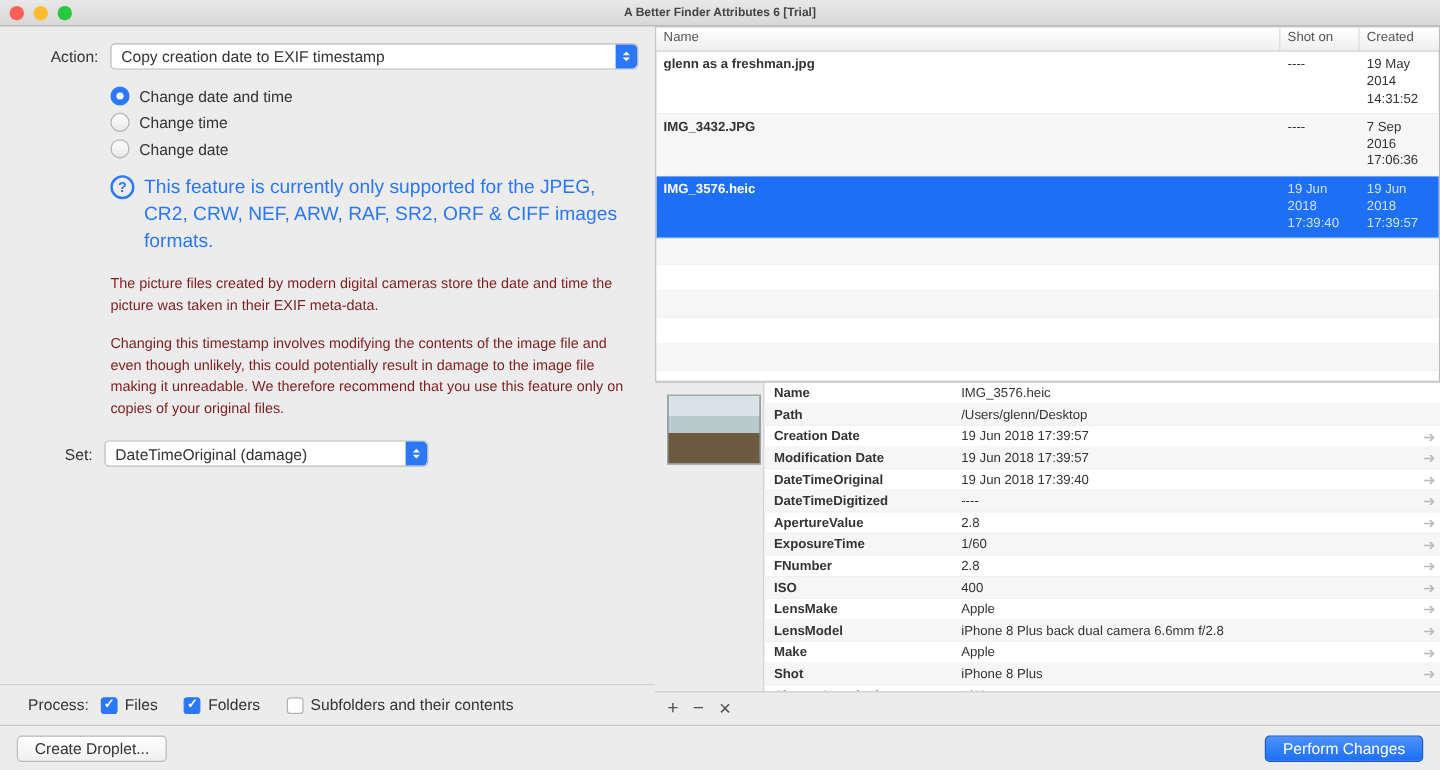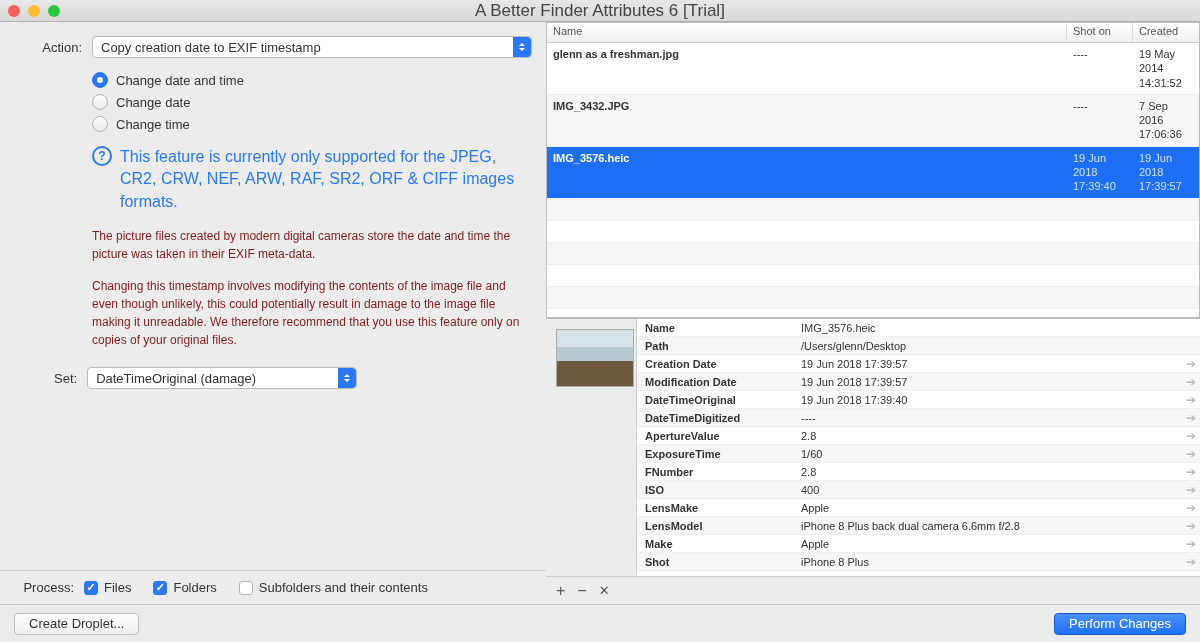--- a/index.html
+++ b/index.html
@@ -22,21 +22,21 @@
       align-items: center;
       padding: 0 8px;
       position: relative;
     }
     .traffic { display: flex; gap: 8px; }
     .traffic span { width: 12px; height: 12px; border-radius: 50%; display: block; }
     .red { background: #ff5f57; }
     .yellow { background: #febc2e; }
     .green { background: #28c840; }
     .titlebar .title {
-      position: absolute; left: 0; right: 0; text-align: center; font-size: 17px; color: #444;
+      position: absolute; left: 0; right: 0; text-align: center; font-size: 10px; color: #444; font-weight: bold;
     }
     .content {
       flex: 1;
       display: flex;
       background: #ececec;
       min-height: 0;
     }
     .left {
       width: 546px;
       display: flex;
@@ -221,25 +221,25 @@
       </div>
     </div>
 
     <div class="radio-group">
       <div class="radio-item">
         <span class="radio checked"></span>
         <span>Change date and time</span>
       </div>
       <div class="radio-item">
         <span class="radio"></span>
-        <span>Change date</span>
+        <span>Change time</span>
       </div>
       <div class="radio-item">
         <span class="radio"></span>
-        <span>Change time</span>
+        <span>Change date</span>
       </div>
     </div>
 
     <div class="info-row">
       <div class="info-icon">?</div>
       <div class="info-text">This feature is currently only supported for the JPEG, CR2, CRW, NEF, ARW, RAF, SR2, ORF &amp; CIFF images formats.</div>
     </div>
 
     <div class="body-text">The picture files created by modern digital cameras store the date and time the picture was taken in their EXIF meta-data.</div>
     <div class="body-text">Changing this timestamp involves modifying the contents of the image file and even though unlikely, this could potentially result in damage to the image file making it unreadable. We therefore recommend that you use this feature only on copies of your original files.</div>

